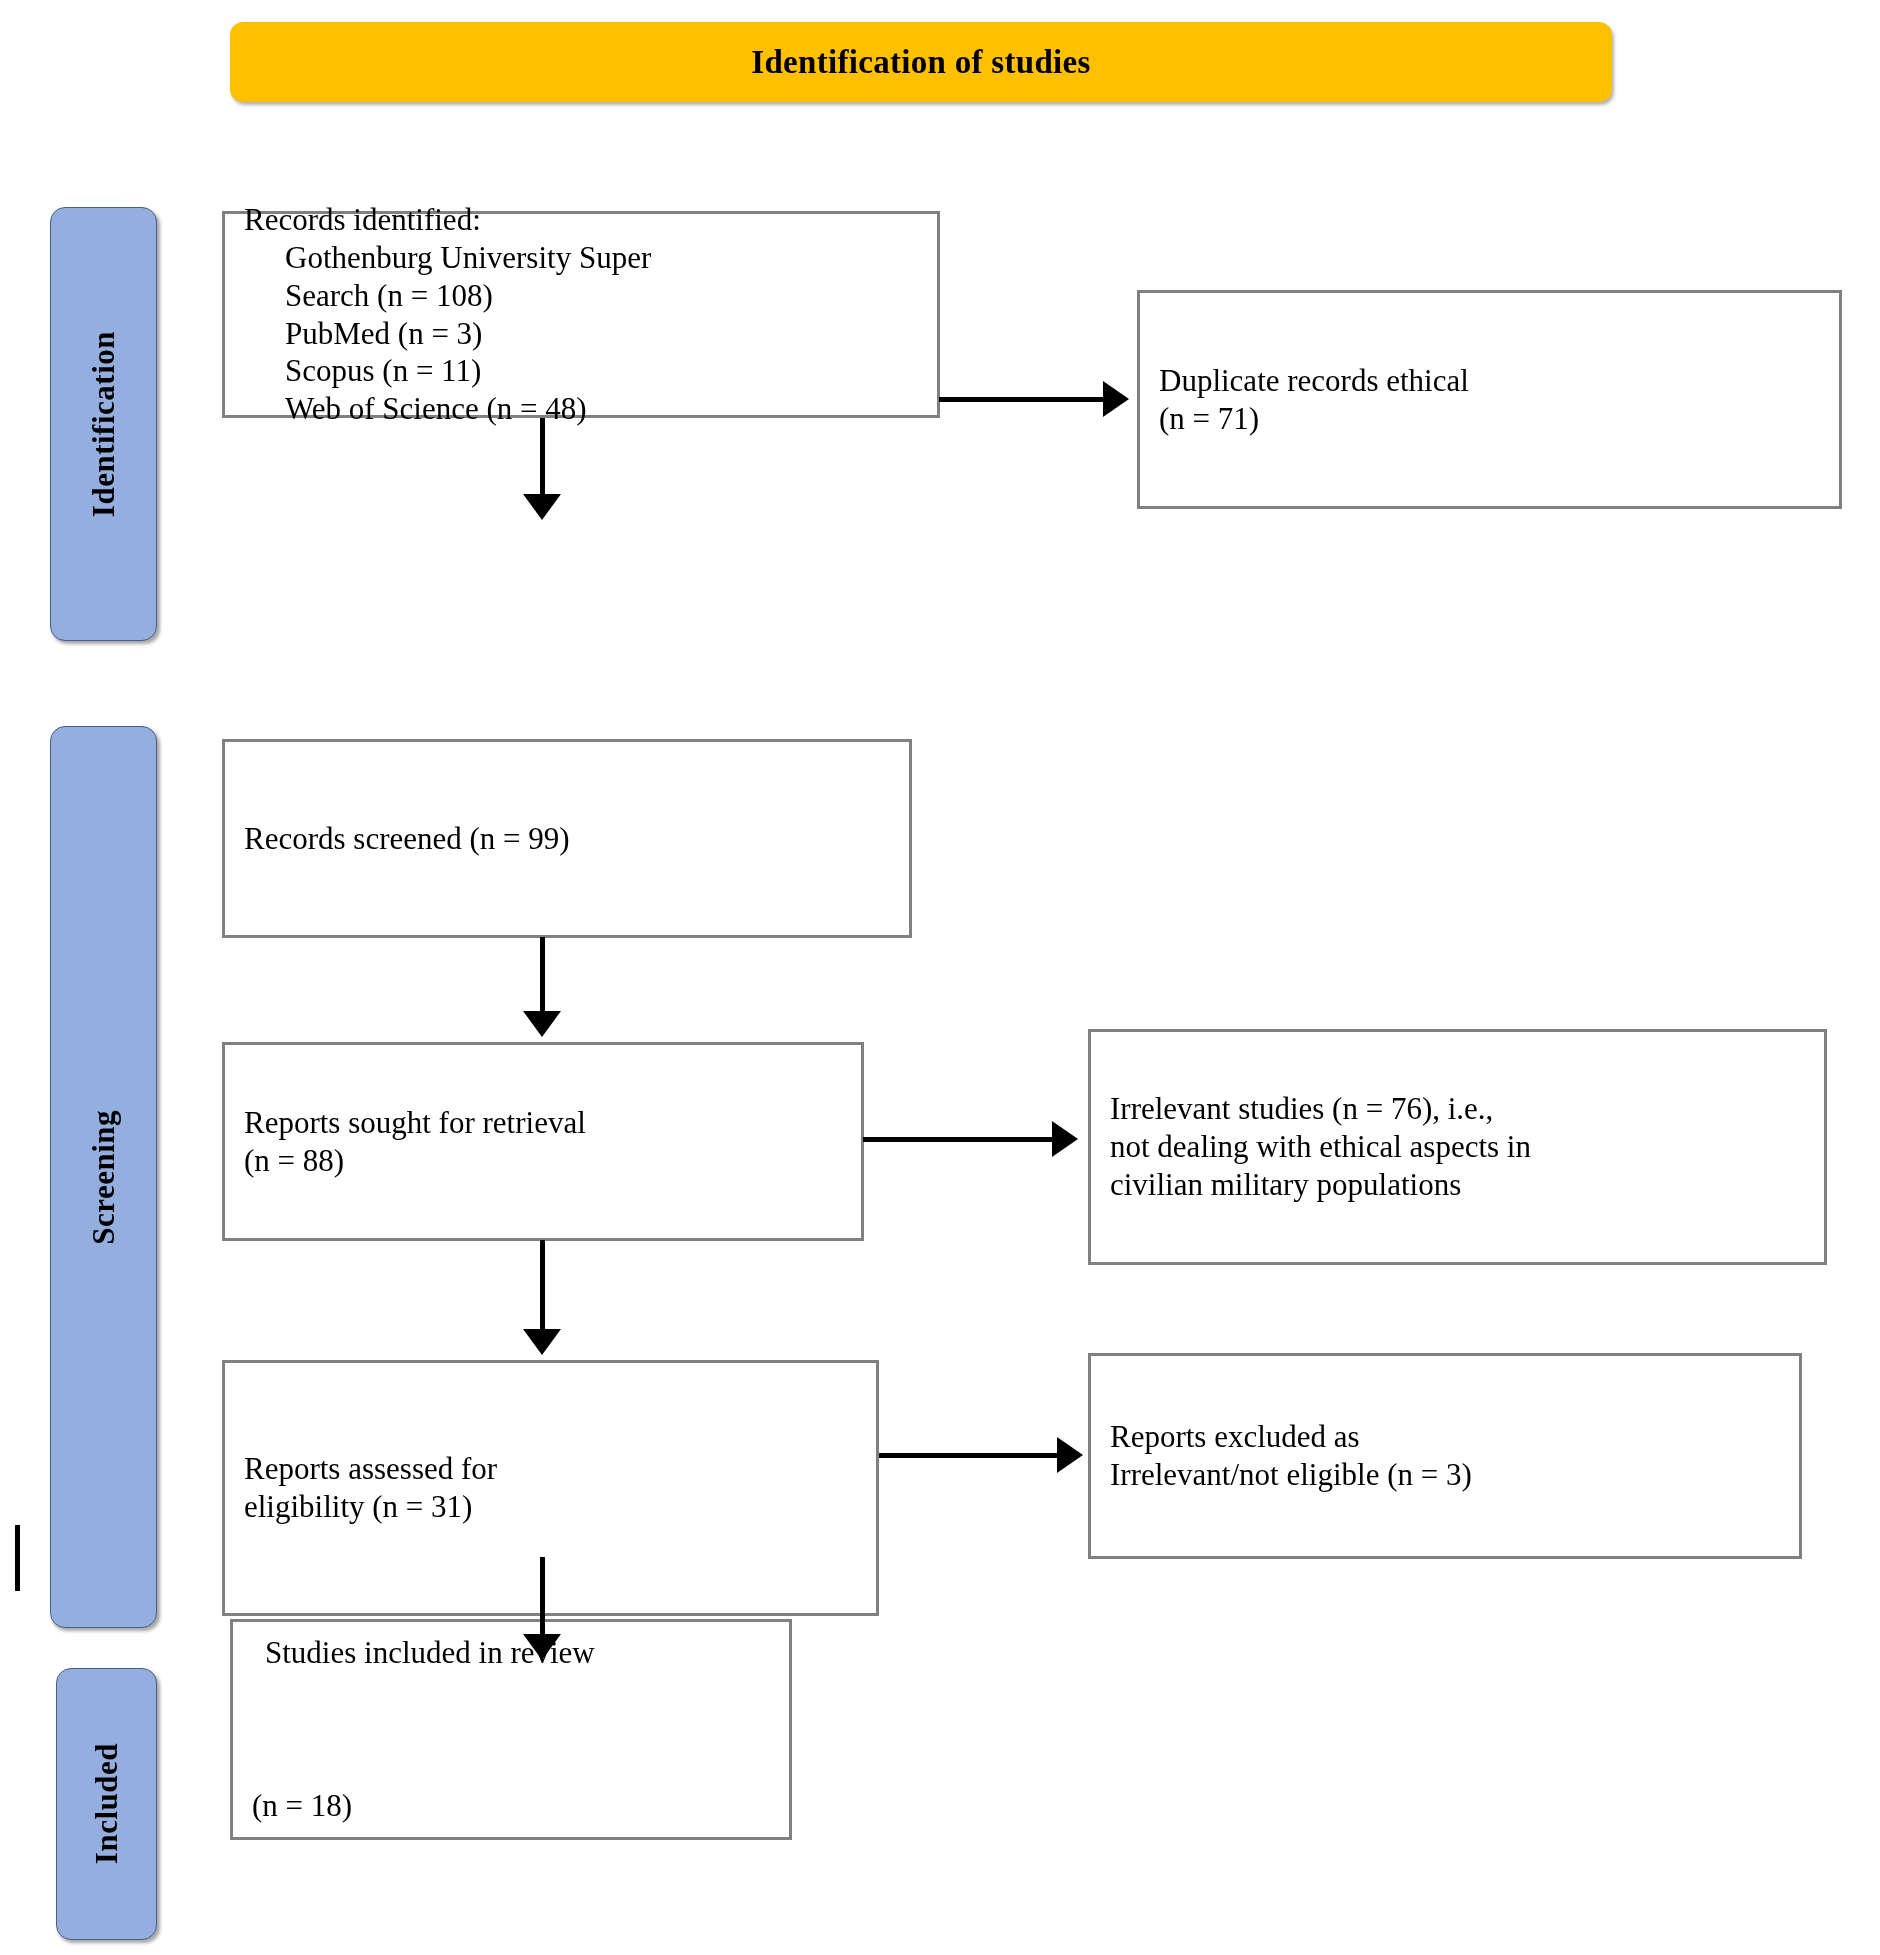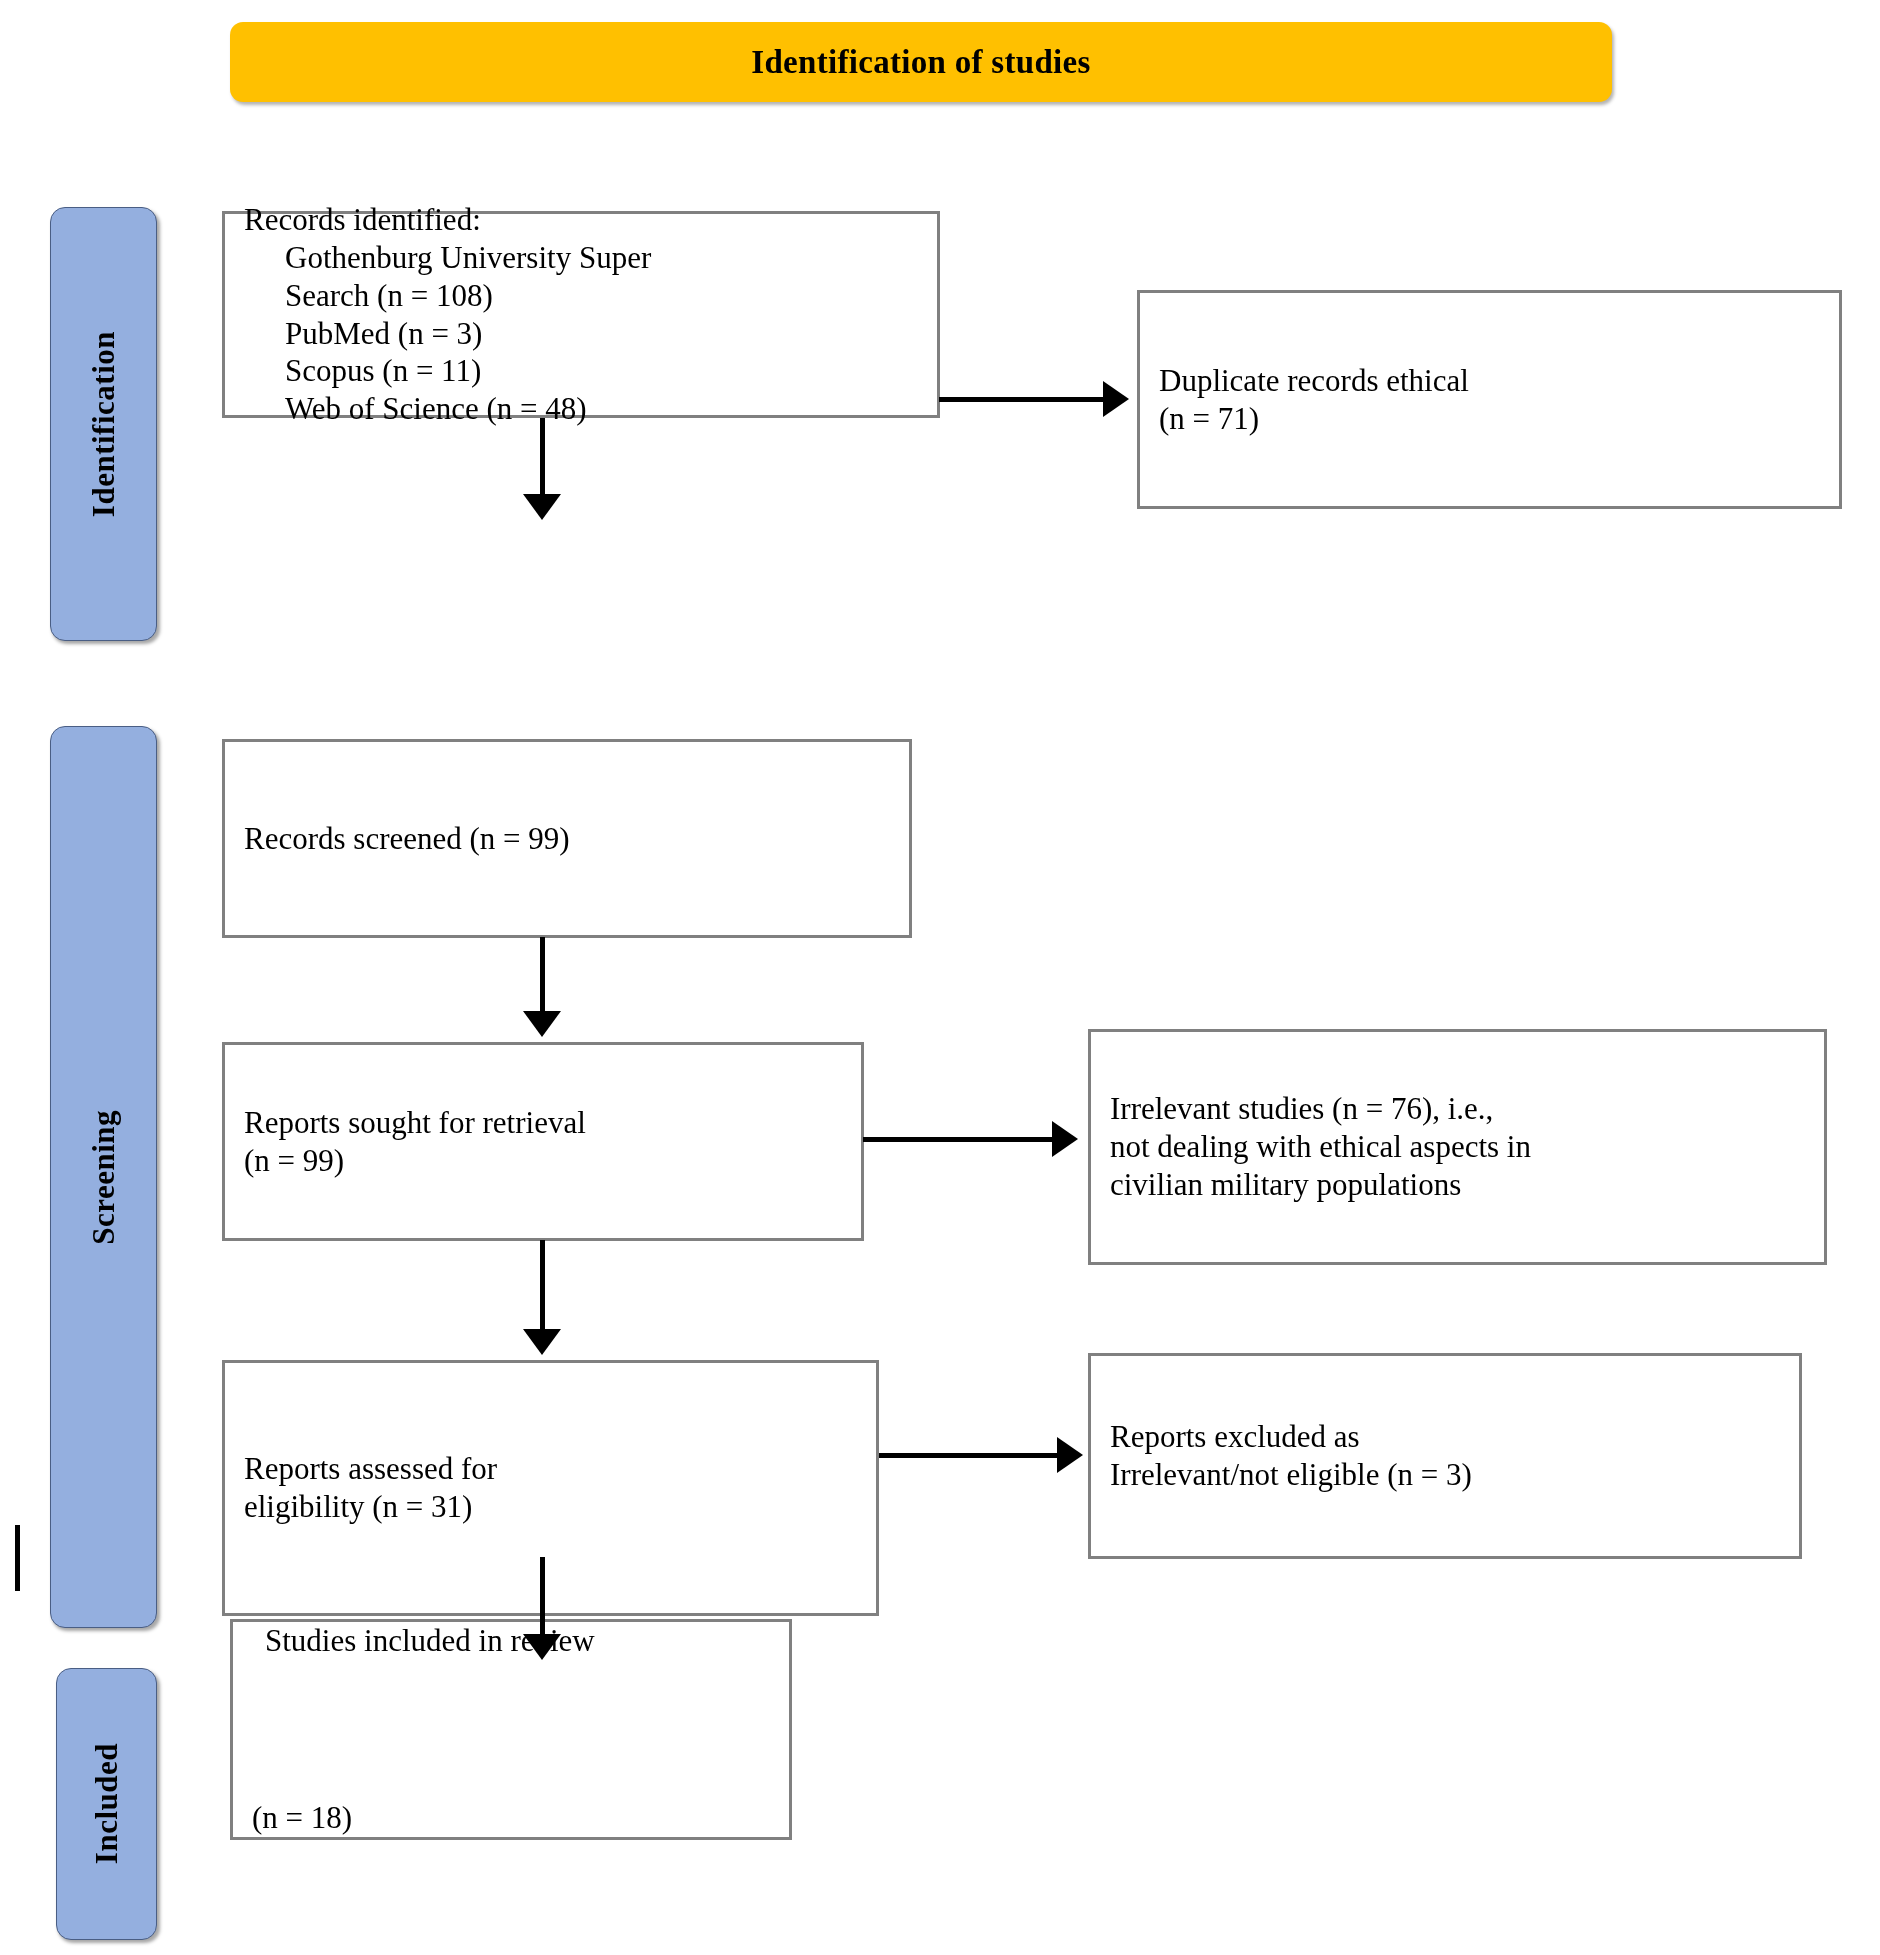--- a/index.html
+++ b/index.html
@@ -45,21 +45,21 @@
   #stage-screening{left:50px;top:726px;width:105px;height:900px;}
   #stage-included{left:56px;top:1668px;width:99px;height:270px;}
 
   
   .box{
     position:absolute;
     background:#ffffff;
     border:3.5px solid #808080;
     box-sizing:border-box;
     display:flex;flex-direction:column;justify-content:center;
-    padding:0 19px;
+    padding:12px 19px;
   }
   .box p{
     margin:0;
     font-size:31px;
     line-height:1.22;
     color:#000;
     white-space:pre;
   }
   .indent{padding-left:41px;}
   .soft-indent{padding-left:13px;}
@@ -145,21 +145,21 @@
     <p>Duplicate records ethical</p>
     <p>(n = 71)</p>
   </div>
 
   <div class="box" id="box-records-screened">
     <p>Records screened (n = 99)</p>
   </div>
 
   <div class="box" id="box-reports-sought">
     <p>Reports sought for retrieval</p>
-    <p>(n = 99)</p>
+    <p>(n = 88)</p>
   </div>
 
   <div class="box" id="box-irrelevant">
     <p>Irrelevant studies (n = 76), i.e.,</p>
     <p>not dealing with ethical aspects in</p>
     <p>civilian military populations</p>
   </div>
 
   <div class="box" id="box-reports-assessed">
     <p>Reports assessed for</p>

